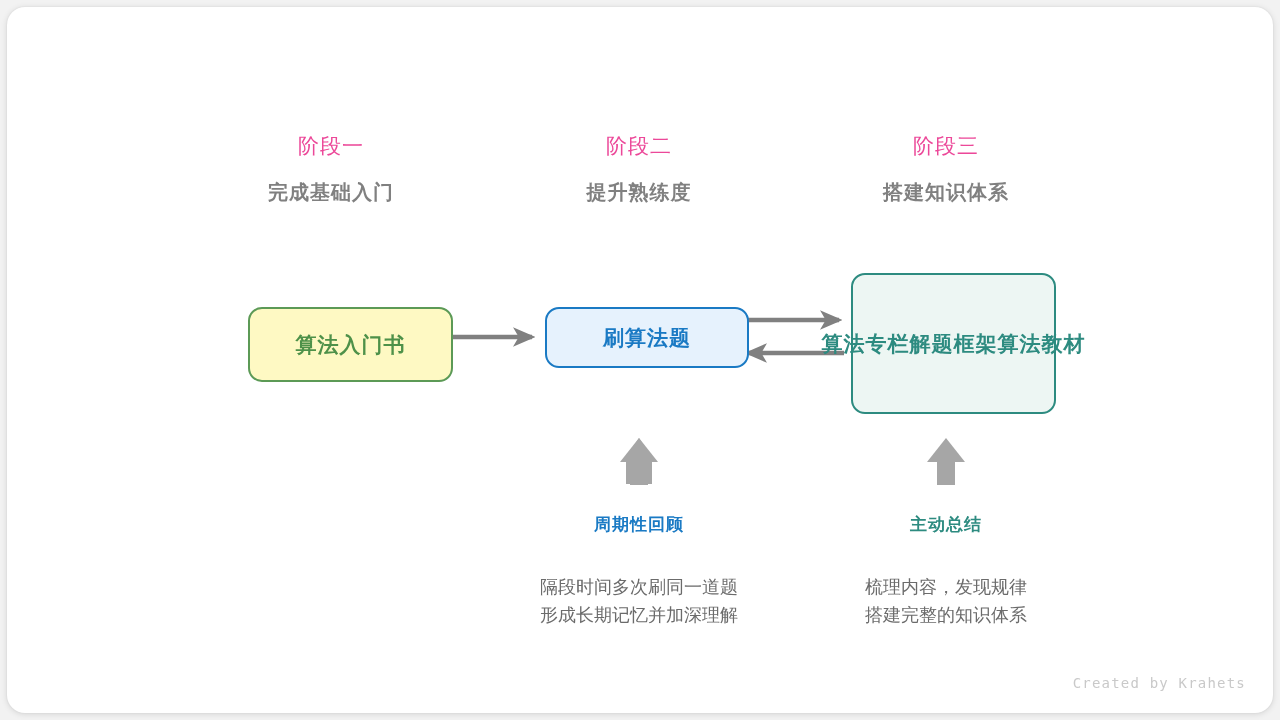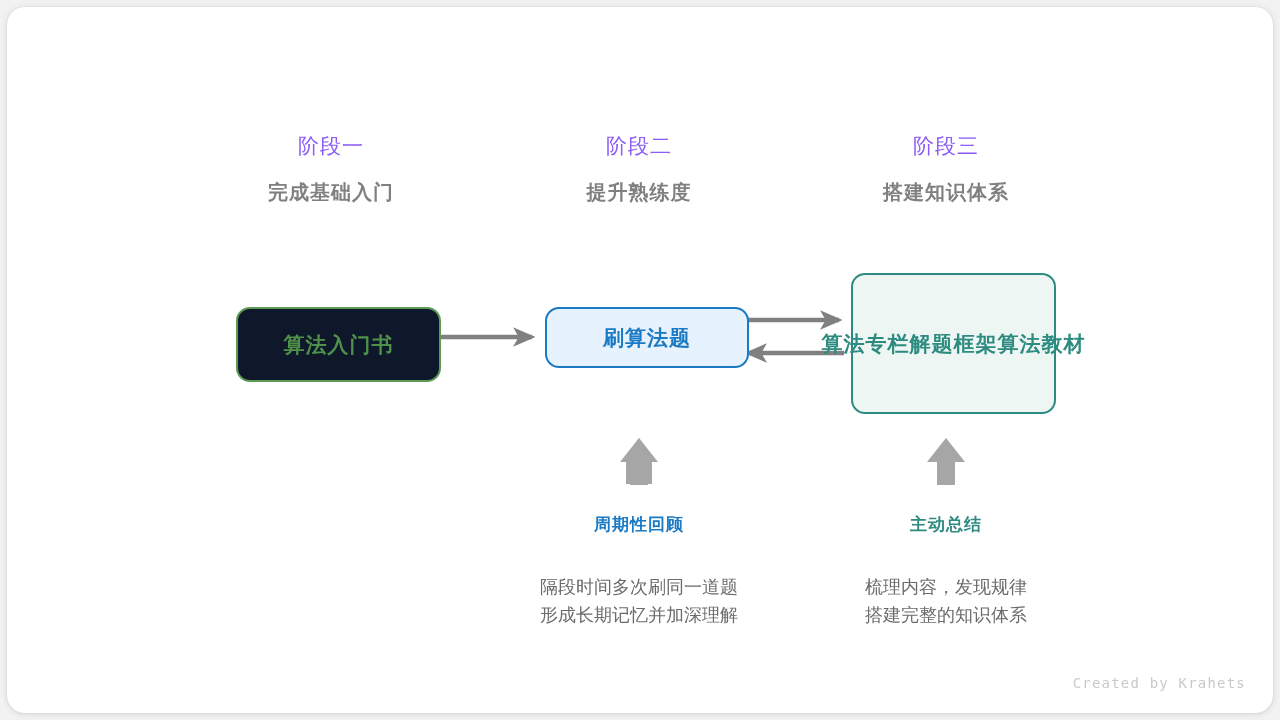--- a/index.html
+++ b/index.html
@@ -33,21 +33,21 @@
   }
 
   
   .stage {
     position: absolute;
     text-align: center;
     width: 260px;
   }
   .stage-num {
     font-size: 21px;
-    color: #8b5cf6;
+    color: #ec4899;
     line-height: 30px;
     letter-spacing: 1px;
     white-space: nowrap;
     text-align: center;
   }
   .stage-title {
     font-size: 20px;
     font-weight: bold;
     color: #808080;
     line-height: 30px;
@@ -65,23 +65,23 @@
     flex-direction: row;
     align-items: center;
     justify-content: center;
     font-weight: bold;
     font-size: 21px;
     letter-spacing: 1px;
   }
   .node .line { line-height: 37px; white-space: nowrap; }
 
   #node-book {
-    left: 229px; top: 300px; width: 205px; height: 75px;
+    left: 241px; top: 300px; width: 205px; height: 75px;
     border: 2.5px solid #5c9a56;
-    background: #0f172a;
+    background: #fef9c3;
     color: #4e9149;
   }
   #node-practice {
     left: 538px; top: 300px; width: 204px; height: 61px;
     border: 2.5px solid #1a7ac4;
     background: #e6f2fd;
     color: #1a7ac4;
   }
   #node-resources {
     left: 844px; top: 266px; width: 205px; height: 141px;

